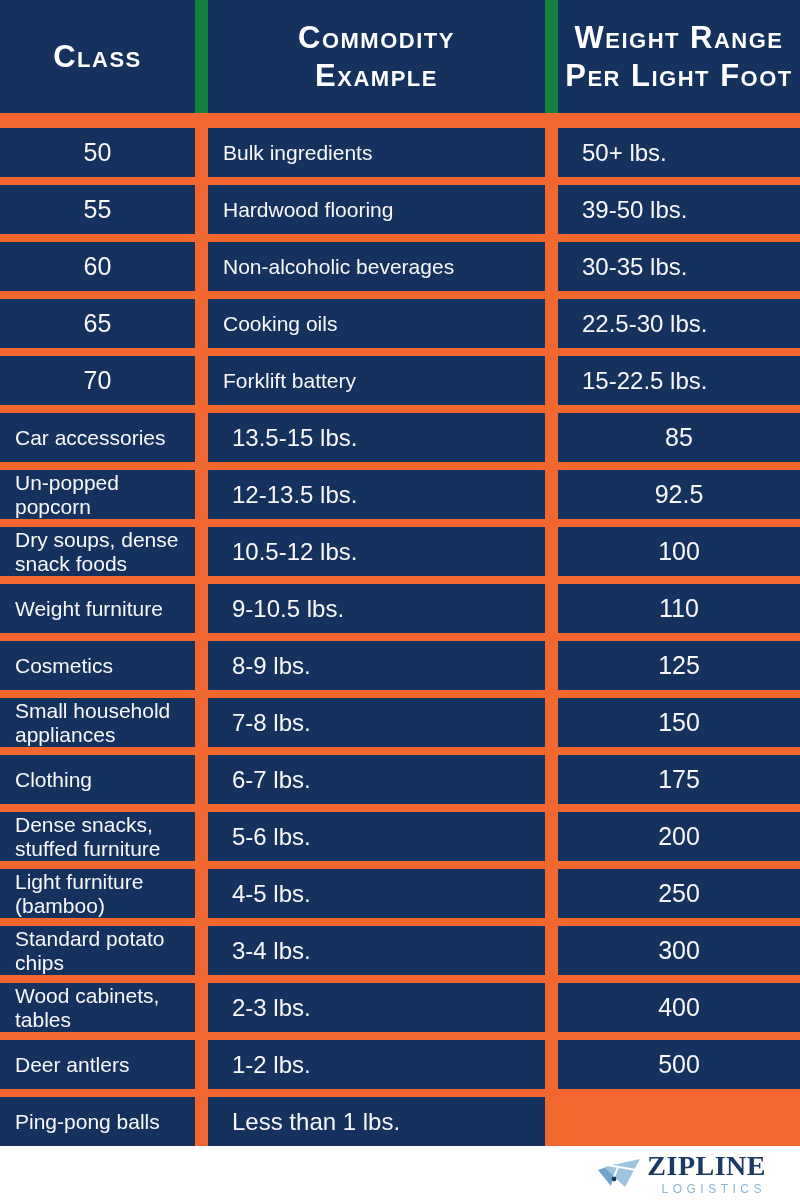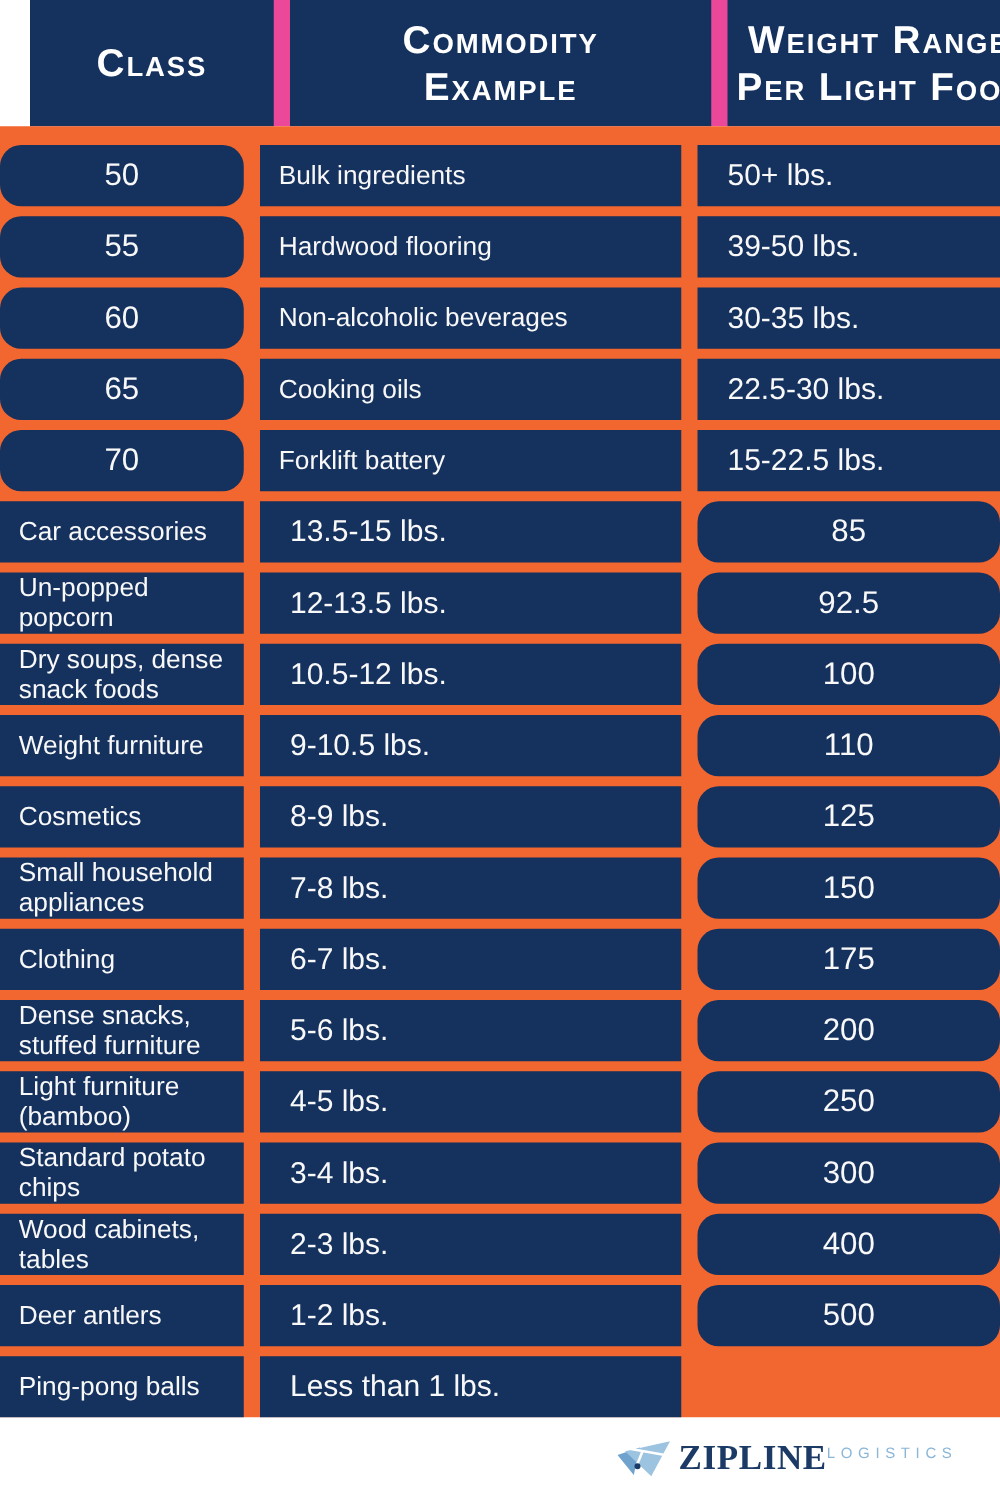--- a/index.html
+++ b/index.html
@@ -11,23 +11,22 @@
   .poster {
     width: 800px; height: 1200px;
     display: flex; flex-direction: column;
     background: #ffffff;
   }
   
   .header-grid {
     display: grid;
     grid-template-columns: 195px 337px 242px;
     column-gap: 13px;
-    background: #ec4899;
-    height: 101px;
-    margin-left: 24px;
+    background: #15803d;
+    height: 113px;
   }
   .hcell {
     background: #15315E;
     color: #FFFFFF;
     display: flex; flex-direction: column;
     align-items: center; justify-content: center;
     font-weight: bold;
     font-variant: small-caps;
     font-size: 31px;
     line-height: 1.22;
@@ -43,33 +42,33 @@
     column-gap: 13px;
     row-gap: 8px;
     background: #F2672F;
   }
   .cell {
     background: #15315E;
     color: #F8F8F8;
     display: flex; align-items: center;
     overflow: hidden;
   }
-  .class-cell   { justify-content: center; font-size: 25px; border-radius: 17px; }
+  .class-cell   { justify-content: center; font-size: 25px; }
   .commodity-cell { padding-left: 15px; font-size: 21px; }
   .weight-cell  { padding-left: 24px; font-size: 24px; }
   
   .footer {
     flex: 1;
     background: #FFFFFF;
     display: flex; align-items: center; justify-content: flex-end;
     padding-right: 34px;
   }
   .logo { display: flex; align-items: center; gap: 7px; }
   .logo svg { display: block; }
-  .logo-text { display: flex; flex-direction: row; align-items: flex-start; }
+  .logo-text { display: flex; flex-direction: column; align-items: flex-end; }
   .brand {
     font-family: "Liberation Serif", serif;
     font-weight: bold;
     color: #1B3A66;
     font-size: 28px;
     letter-spacing: 0.5px;
     line-height: 1;
   }
   .sub {
     color: #8AB6D8;

